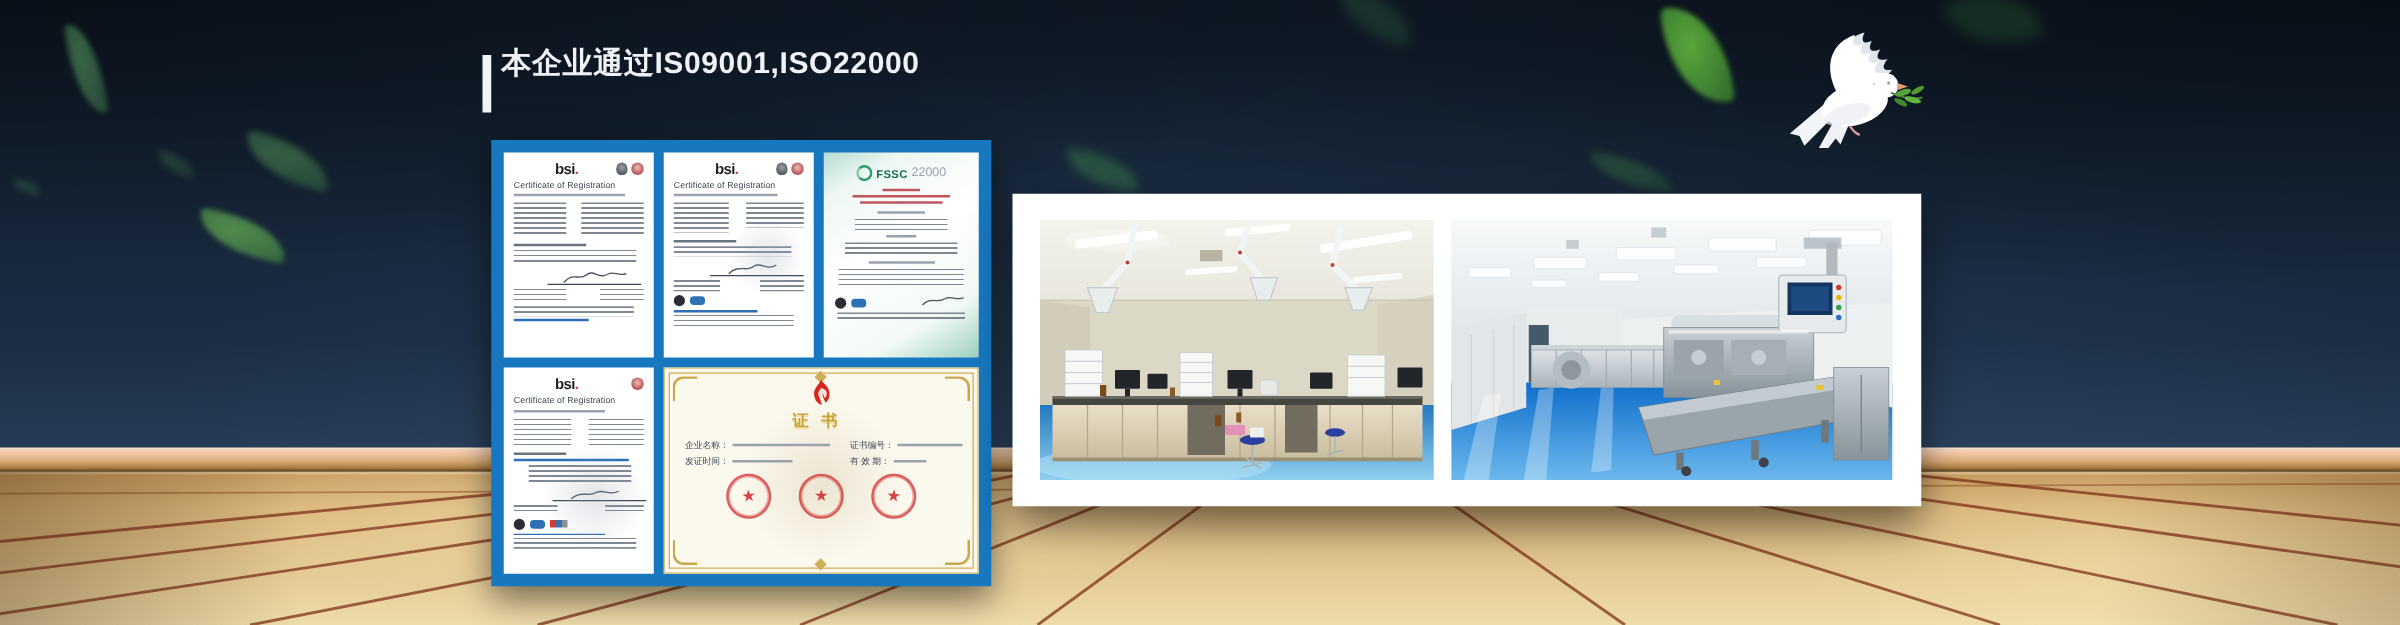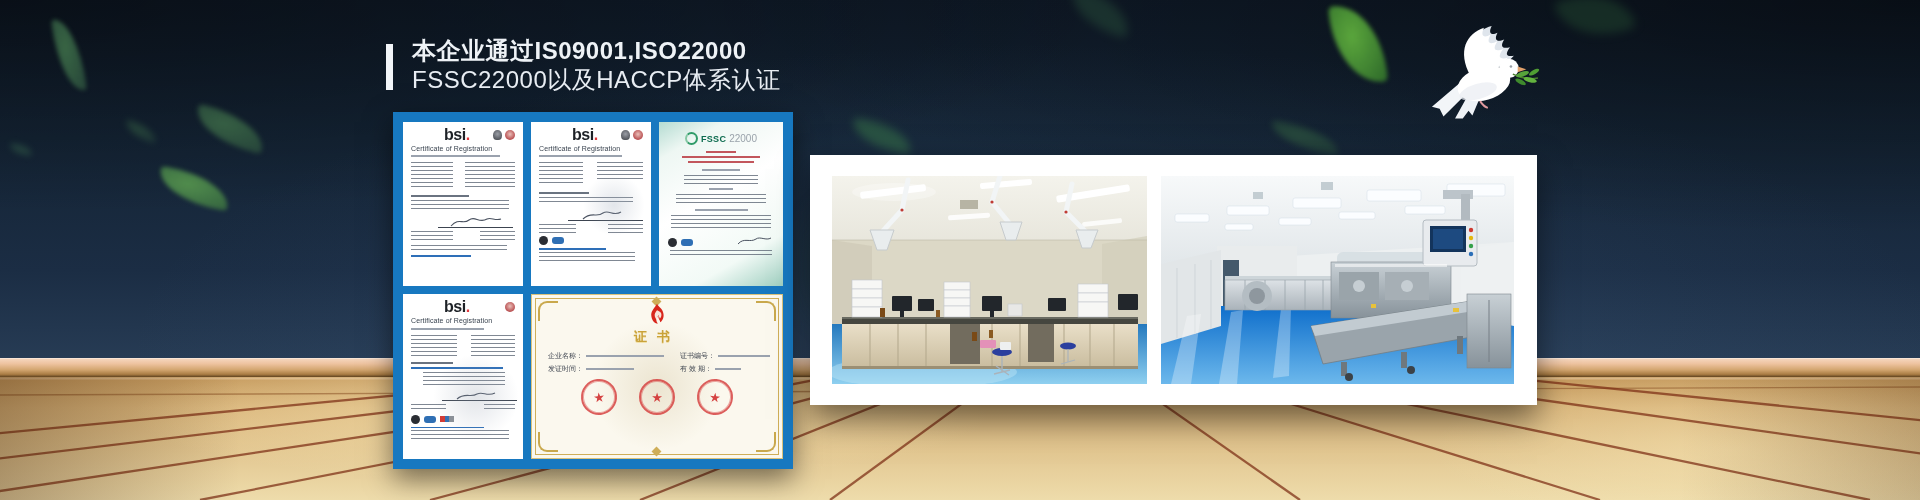--- a/index.html
+++ b/index.html
@@ -20,33 +20,33 @@
         background:linear-gradient(180deg,#f6d9c2 0%,#eec3a0 30%,#d3a670 62%,#a97c44 86%,#60431f 100%);
         box-shadow:inset 0 1px 0 rgba(255,255,255,.35);}
   .floor{position:absolute;left:0;top:377px;width:1920px;height:123px;display:block;}
 
   
   .leaf{position:absolute;border-radius:8% 92% 8% 92%;pointer-events:none;}
 
   
   .headline{position:absolute;left:386px;top:36px;display:flex;z-index:4;}
   .hbar{width:7px;height:46px;background:#f2f5f8;margin-top:8px;}
-  .htext{margin-left:19px;color:#eef2f6;}
+  .htext{margin-left:8px;color:#eef2f6;}
   .h1{font-size:24px;line-height:30px;font-weight:700;letter-spacing:.5px;}
   .h2{font-size:24px;line-height:27px;font-weight:400;letter-spacing:.5px;color:#e8edf3;}
 
   
   .panel{position:absolute;left:393px;top:112px;width:400px;height:357px;box-sizing:border-box;
          background:#1778c0;padding:10px;display:grid;z-index:3;
          grid-template-columns:120px 120px 124px;grid-template-rows:164px 165px;gap:8px;
          box-shadow:0 10px 26px rgba(0,0,0,.5);}
   .cert{background:#fff;box-sizing:border-box;position:relative;overflow:hidden;}
   .cert.bsi{padding:8px 8px 6px;}
   .bsi-head{display:flex;justify-content:space-between;align-items:flex-start;}
-  .bsi-logo{font-weight:700;font-size:16px;line-height:10px;color:#1d2126;letter-spacing:-.5px;padding-left:33px;}
+  .bsi-logo{font-weight:700;font-size:12px;line-height:10px;color:#1d2126;letter-spacing:-.5px;padding-left:33px;}
   .bsi-logo .dot{color:#e03a3e;}
   .marks{display:flex;gap:3px;}
   .mark1{width:9px;height:10px;border-radius:50% 50% 42% 42%;
          background:radial-gradient(circle at 50% 40%,#9a9da5,#3c3f45);}
   .mark2{width:10px;height:10px;border-radius:50%;
          background:radial-gradient(circle at 50% 42%,#eac0ba,#a31f24);}
   .bsi-title{margin-top:5px;font-size:7px;color:#39434f;letter-spacing:.1px;white-space:nowrap;}
   .bar{background:#9aa2ae;height:2px;}
   .bluebar{background:#2e6fb8;height:1.5px;}
   .p{background:repeating-linear-gradient(180deg,rgba(96,106,120,.8) 0 1.2px,transparent 1.2px 4px);}
@@ -173,21 +173,20 @@
     <rect width="240" height="123" fill="url(#edgeL)"></rect>
     <rect x="1680" width="240" height="123" fill="url(#edgeR)"></rect>
   </svg>
 
   <div class="green-shadow"></div>
 
   <div class="headline">
     <div class="hbar"></div>
     <div class="htext">
       <div class="h1">本企业通过IS09001,ISO22000</div>
-      <div class="h2">FSSC22000以及HACCP体系认证</div>
     </div>
   </div>
 
   <div class="panel">
 
     <div class="cert bsi">
       <div class="bsi-head">
         <div class="bsi-logo"><span>bsi</span><span class="dot">.</span></div>
         <div class="marks">
             <span class="mark1"></span>

